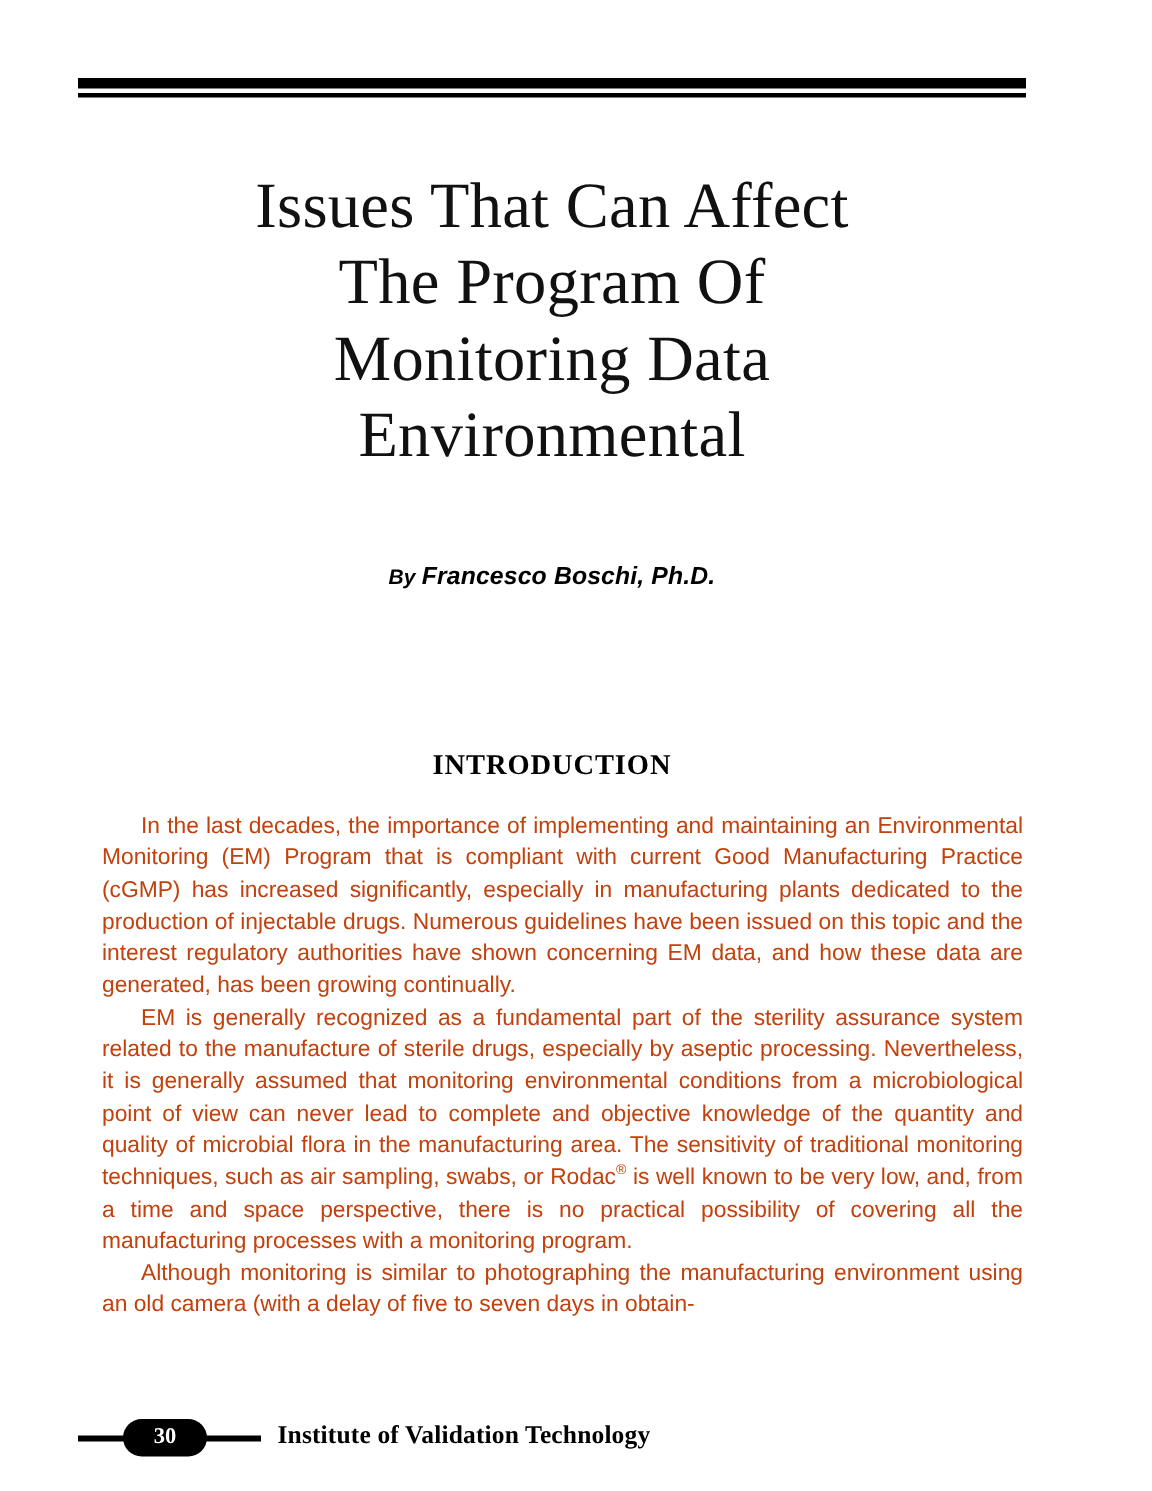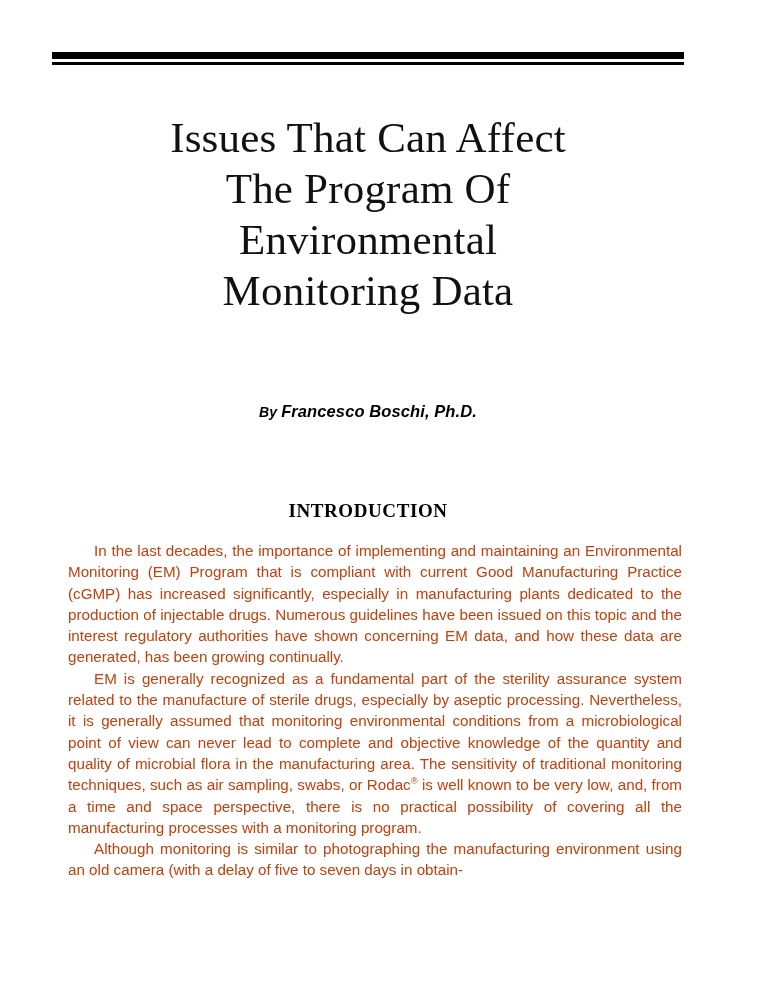--- a/index.html
+++ b/index.html
@@ -64,21 +64,20 @@
   }
 
   
   .byline {
     position: absolute;
     left: 52px;
     top: 375px;
     width: 632px;
     text-align: center;
     font-size: 15px;
-    margin-top: 27px;
   }
   .byline .by {
     font-style: italic;
     font-weight: bold;
     font-size: 14px;
   }
   .byline .author {
     font-weight: bold;
     font-style: italic;
     font-size: 16.5px;
@@ -171,31 +170,36 @@
 
   <div class="top-rules">
     <div class="rule-thick"></div>
     <div class="rule-gap"></div>
     <div class="rule-thin"></div>
   </div>
 
   <div class="title">
     <span class="title-line">Issues That Can Affect</span>
     <span class="title-line">The Program Of</span>
+    <span class="title-line">Monitoring Data</span>
     <span class="title-line">Environmental</span>
-    <span class="title-line">Monitoring Data</span>
   </div>
 
   <div class="byline">
     <span class="by">By</span>
     <span class="author">Francesco Boschi, Ph.D.</span>
   </div>
 
   <div class="section-heading">INTRODUCTION</div>
 
   <div class="body-text">
     <p>In the last decades, the importance of implementing and maintaining an Environmental Monitoring (EM) Program that is compliant with current Good Manufacturing Practice (cGMP) has increased significantly, especially in manufacturing plants dedicated to the production of injectable drugs. Numerous guidelines have been issued on this topic and the interest regulatory authorities have shown concerning EM data, and how these data are generated, has been growing continually.</p>
     <p>EM is generally recognized as a fundamental part of the sterility assurance system related to the manufacture of sterile drugs, especially by aseptic processing. Nevertheless, it is generally assumed that monitoring environmental conditions from a microbiological point of view can never lead to complete and objective knowledge of the quantity and quality of microbial flora in the manufacturing area. The sensitivity of traditional monitoring techniques, such as air sampling, swabs, or Rodac<sup>®</sup> is well known to be very low, and, from a time and space perspective, there is no practical possibility of covering all the manufacturing processes with a monitoring program.</p>
     <p>Although monitoring is similar to photographing the manufacturing environment using an old camera (with a delay of five to seven days in obtain-</p>
   </div>
 
+  <div class="footer">
+    <div class="footer-rule-left"></div>
+    <div class="page-badge">30</div>
+    <div class="footer-org">Institute of Validation Technology</div>
+  </div>
 
 </div>
 
 </body></html>

